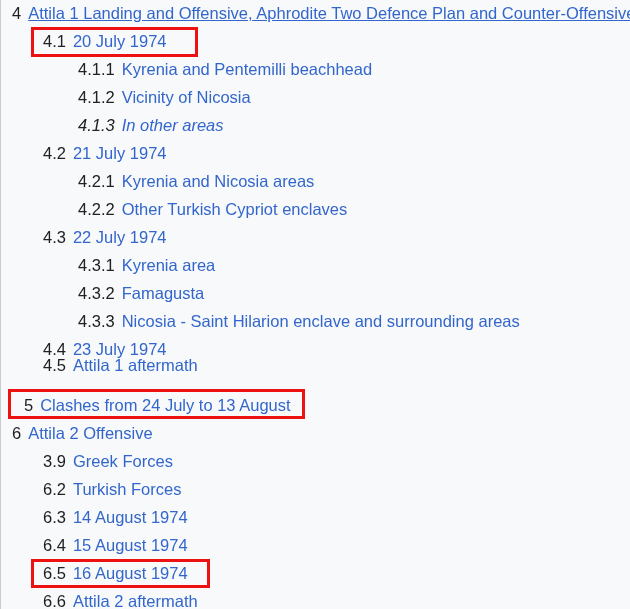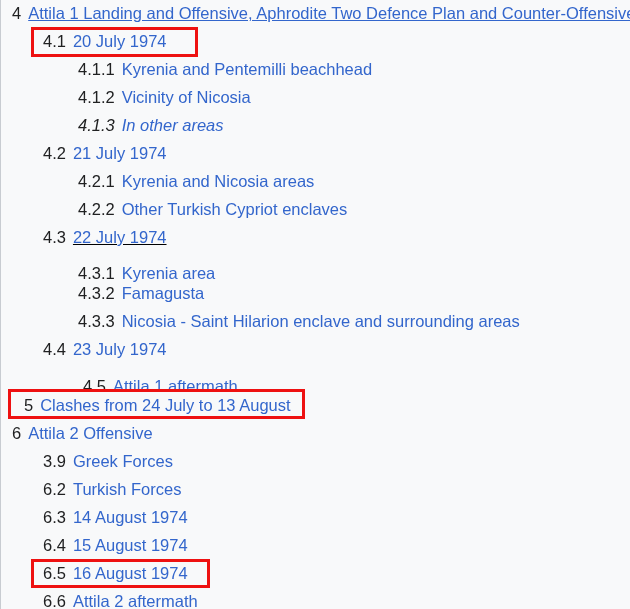--- a/index.html
+++ b/index.html
@@ -73,26 +73,26 @@
 <div id="toc">
   <ul class="toc-list" id="toc-list">
       <li class="toc-row lvl-1 hovered" style="top: 4px;"><span class="toc-num">4</span><a class="toc-text" href="#">Attila 1 Landing and Offensive, Aphrodite Two Defence Plan and Counter-Offensive</a></li>
       <li class="toc-row lvl-2" style="top: 32px;"><span class="toc-num">4.1</span><a class="toc-text" href="#">20 July 1974</a></li>
       <li class="toc-row lvl-3" style="top: 60px;"><span class="toc-num">4.1.1</span><a class="toc-text" href="#">Kyrenia and Pentemilli beachhead</a></li>
       <li class="toc-row lvl-3" style="top: 88px;"><span class="toc-num">4.1.2</span><a class="toc-text" href="#">Vicinity of Nicosia</a></li>
       <li class="toc-row lvl-3" style="top: 116px; font-style: italic;"><span class="toc-num">4.1.3</span><a class="toc-text" href="#">In other areas</a></li>
       <li class="toc-row lvl-2" style="top: 144px;"><span class="toc-num">4.2</span><a class="toc-text" href="#">21 July 1974</a></li>
       <li class="toc-row lvl-3" style="top: 172px; text-align: right;"><span class="toc-num">4.2.1</span><a class="toc-text" href="#">Kyrenia and Nicosia areas</a></li>
       <li class="toc-row lvl-3" style="top: 200px;"><span class="toc-num">4.2.2</span><a class="toc-text" href="#">Other Turkish Cypriot enclaves</a></li>
-      <li class="toc-row lvl-2" style="top: 228px; text-decoration: underline;"><span class="toc-num">4.3</span><a class="toc-text" href="#">22 July 1974</a></li>
-      <li class="toc-row lvl-3" style="top: 256px; margin-top: 8px;"><span class="toc-num">4.3.1</span><a class="toc-text" href="#">Kyrenia area</a></li>
+      <li class="toc-row lvl-2" style="top: 228px;"><span class="toc-num">4.3</span><a class="toc-text" href="#">22 July 1974</a></li>
+      <li class="toc-row lvl-3" style="top: 256px;"><span class="toc-num">4.3.1</span><a class="toc-text" href="#">Kyrenia area</a></li>
       <li class="toc-row lvl-3" style="top: 284px;"><span class="toc-num">4.3.2</span><a class="toc-text" href="#">Famagusta</a></li>
       <li class="toc-row lvl-3" style="top: 312px;"><span class="toc-num">4.3.3</span><a class="toc-text" href="#">Nicosia - Saint Hilarion enclave and surrounding areas</a></li>
       <li class="toc-row lvl-2" style="top: 340px;"><span class="toc-num">4.4</span><a class="toc-text" href="#">23 July 1974</a></li>
-      <li class="toc-row lvl-2" style="top: 377px; margin-left: 40px;"><span class="toc-num">4.5</span><a class="toc-text" href="#">Attila 1 aftermath</a></li>
+      <li class="toc-row lvl-2" style="top: 356px;"><span class="toc-num">4.5</span><a class="toc-text" href="#">Attila 1 aftermath</a></li>
       <li class="toc-row lvl-1" style="top: 396px; margin-left: 12px;"><span class="toc-num">5</span><a class="toc-text" href="#">Clashes from 24 July to 13 August</a></li>
       <li class="toc-row lvl-1" style="top: 424px;"><span class="toc-num">6</span><a class="toc-text" href="#">Attila 2 Offensive</a></li>
       <li class="toc-row lvl-2" style="top: 452px;"><span class="toc-num">3.9</span><a class="toc-text" href="#">Greek Forces</a></li>
       <li class="toc-row lvl-2" style="top: 480px;"><span class="toc-num">6.2</span><a class="toc-text" href="#">Turkish Forces</a></li>
       <li class="toc-row lvl-2" style="top: 508px;"><span class="toc-num">6.3</span><a class="toc-text" href="#">14 August 1974</a></li>
       <li class="toc-row lvl-2" style="top: 536px;"><span class="toc-num">6.4</span><a class="toc-text" href="#">15 August 1974</a></li>
       <li class="toc-row lvl-2" style="top: 564px;"><span class="toc-num">6.5</span><a class="toc-text" href="#">16 August 1974</a></li>
       <li class="toc-row lvl-2" style="top: 592px;"><span class="toc-num">6.6</span><a class="toc-text" href="#">Attila 2 aftermath</a></li>
     </ul>
   <div id="highlight-layer">

